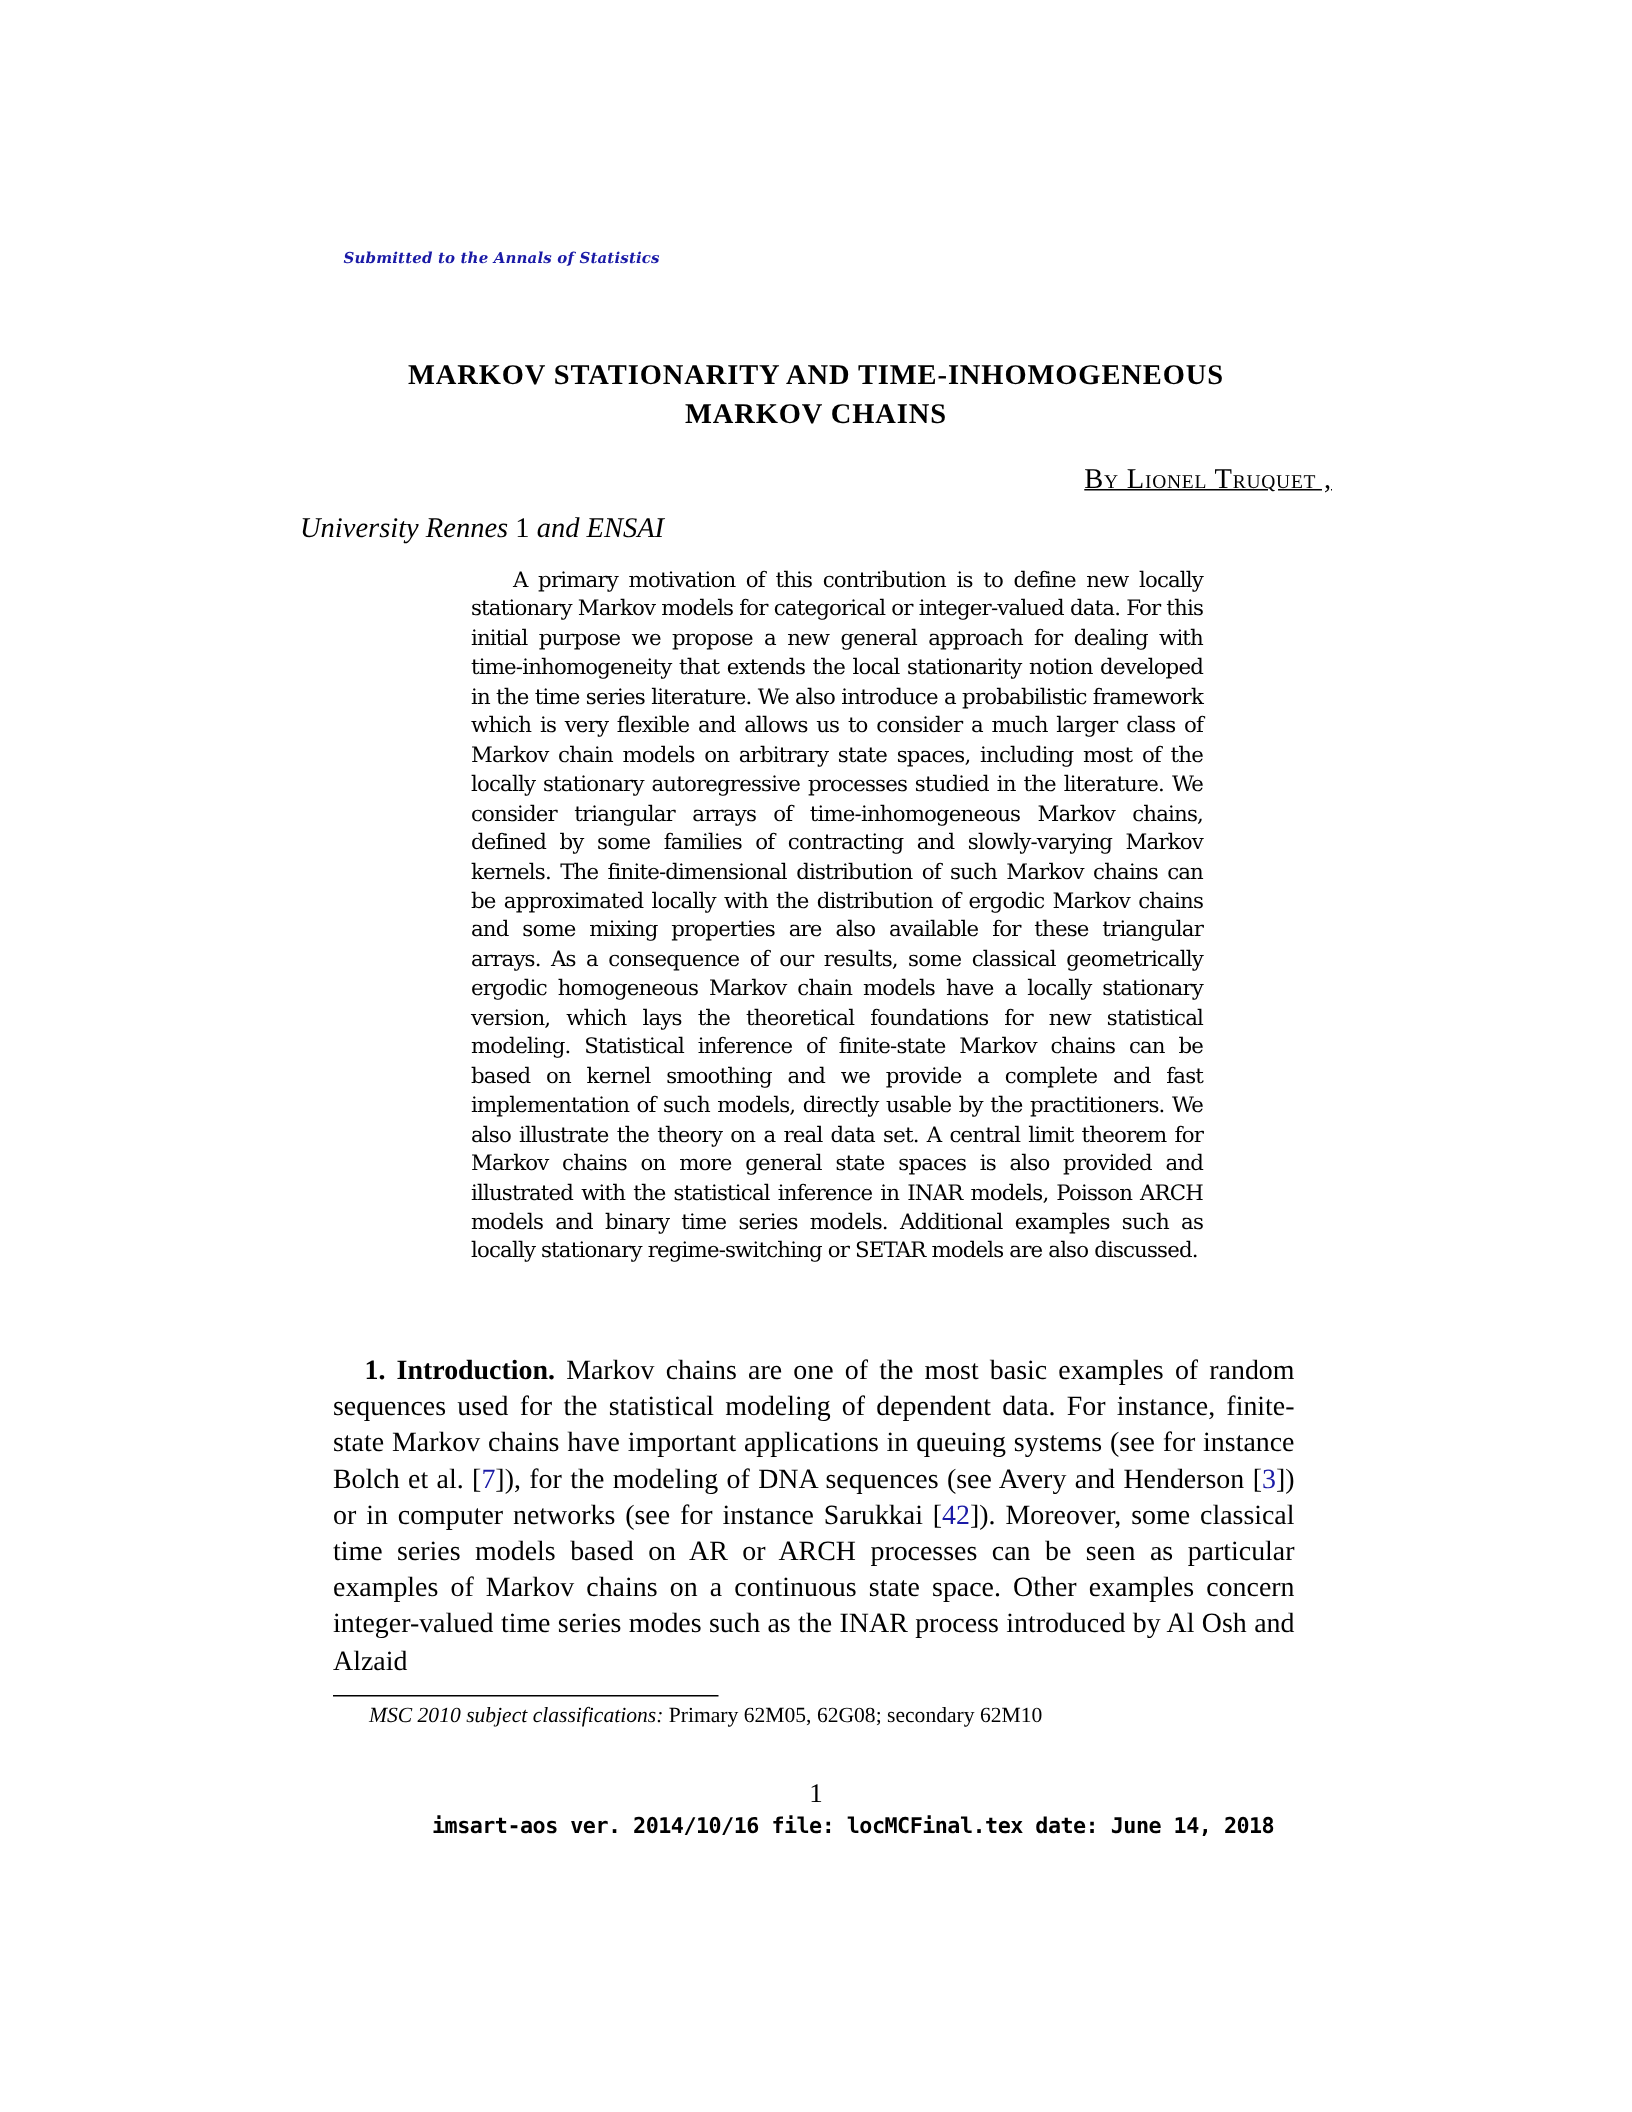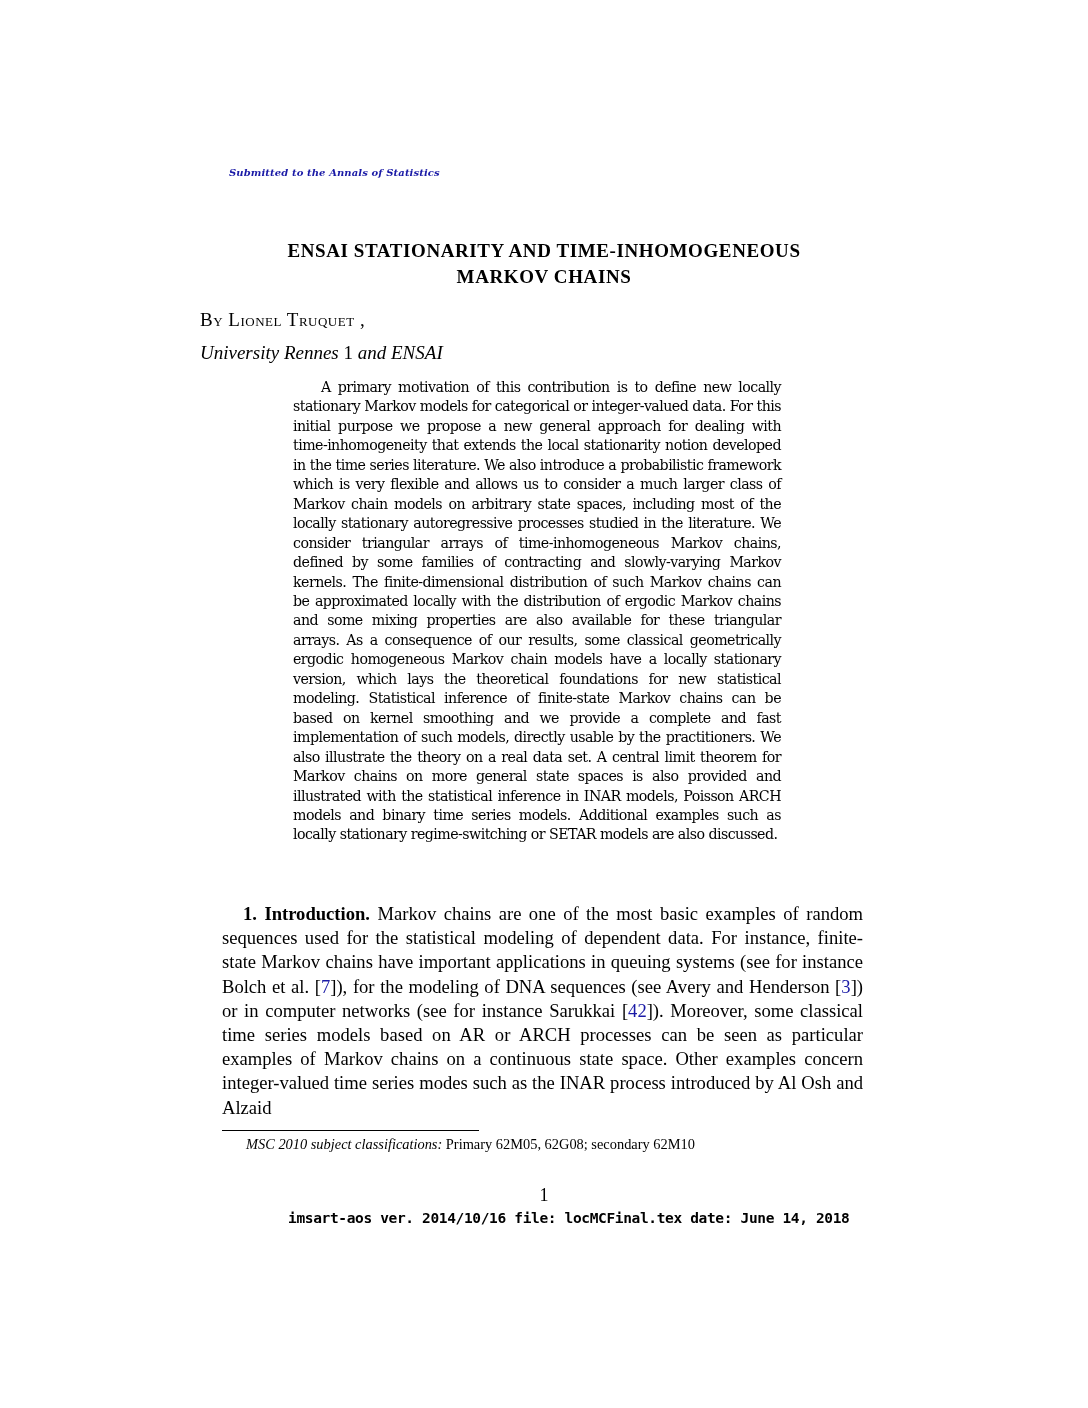--- a/index.html
+++ b/index.html
@@ -3,26 +3,26 @@
 <meta charset="utf-8">
 <style>
   html, body { margin: 0; padding: 0; background: #ffffff; }
   body { width: 1088px; height: 1408px; position: relative; overflow: hidden;
          font-family: "DejaVu Serif", "Liberation Serif", serif; color: #000; }
   .abs { position: absolute; }
   .journal { left: 229px; top: 167px; font-size: 10px; font-style: italic; font-weight: bold;
              color: #1a1aa6; font-family: "DejaVu Serif", serif; letter-spacing: 0.1px; }
   .title { left: 200px; width: 688px; top: 238px; text-align: center; font-weight: bold;
            font-size: 19px; line-height: 26px; font-family: "Liberation Serif", serif; letter-spacing: 0.6px; }
-  .author { left: 200px; width: 688px; top: 309px; text-align: left; font-size: 19px;
-            font-variant: small-caps; font-family: "Liberation Serif", serif; letter-spacing: 0.5px; }
+  .author { left: 200px; width: 688px; top: 309px; text-align: right; font-size: 19px;
+            font-variant: small-caps; font-family: "Liberation Serif", serif; letter-spacing: 0.5px; text-decoration: underline; }
   .affil { left: 200px; width: 688px; top: 342px; font-size: 19px;
            font-style: italic; font-family: "Liberation Serif", serif; }
   .affil .up { font-style: normal; }
-  .abstract { left: 293px; width: 488px; top: 378px; font-size: 14.2px; line-height: 19.45px;
+  .abstract { left: 314px; width: 488px; top: 378px; font-size: 14.2px; line-height: 19.45px;
               text-align: justify; font-family: "DejaVu Serif", serif; letter-spacing: -0.55px;
               text-indent: 28px; hyphens: manual; }
   .intro-wrap { left: 222px; width: 641px; top: 902px; font-size: 18.6px; line-height: 24.2px;
                 text-align: justify; font-family: "Liberation Serif", serif; }
   .intro-wrap p { margin: 0; text-indent: 21px; font-family: Liberation Serif, serif; }
   .sec-head { font-weight: bold; }
   .cite { color: #1a1aa6; }
   .footrule { left: 222px; top: 1130px; width: 257px; height: 1px; background: #000; }
   .footnotes { left: 246px; top: 1134px; font-size: 14.4px; line-height: 21px;
                font-family: "Liberation Serif", serif; }
@@ -31,21 +31,21 @@
              font-family: "Liberation Serif", serif; }
   .footer { left: 288px; top: 1210px; font-size: 14.5px; font-family: "DejaVu Sans Mono", "Liberation Mono", monospace;
             letter-spacing: -0.35px; font-weight: bold; }
 </style>
 </head>
 <body>
 
 <div class="abs journal">Submitted to the Annals of Statistics</div>
 
 <div class="abs title">
-  <div>ENSAI STATIONARITY AND TIME-INHOMOGENEOUS</div>
+  <div>MARKOV STATIONARITY AND TIME-INHOMOGENEOUS</div>
   <div>MARKOV CHAINS</div>
 </div>
 
 <div class="abs author">By Lionel Truquet ,</div>
 
 <div class="abs affil">
   <span>University Rennes</span>
   <span class="up">1</span>
   <span>and ENSAI</span>
 </div>

